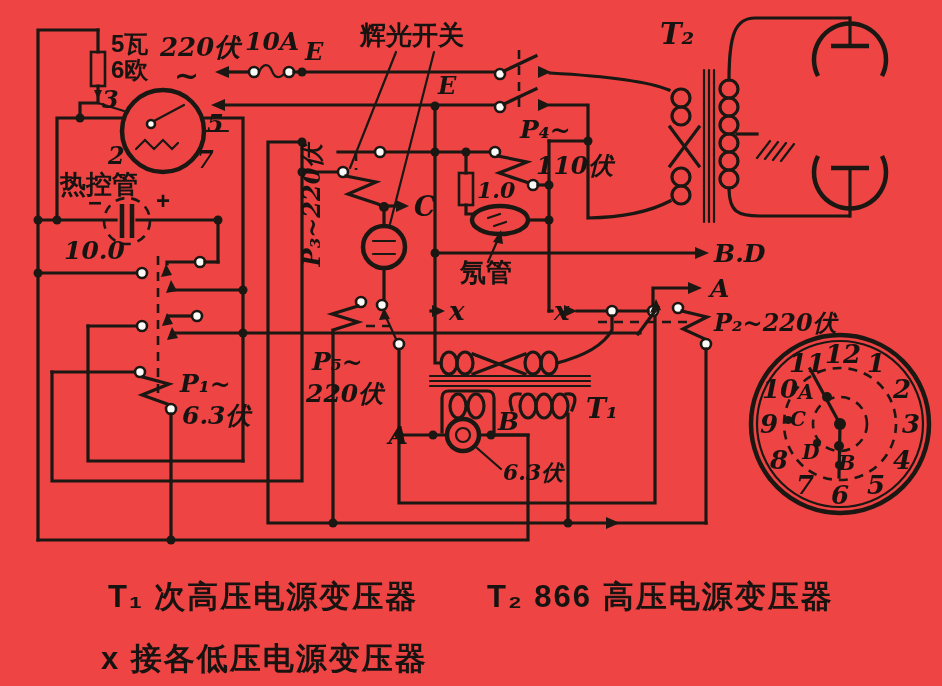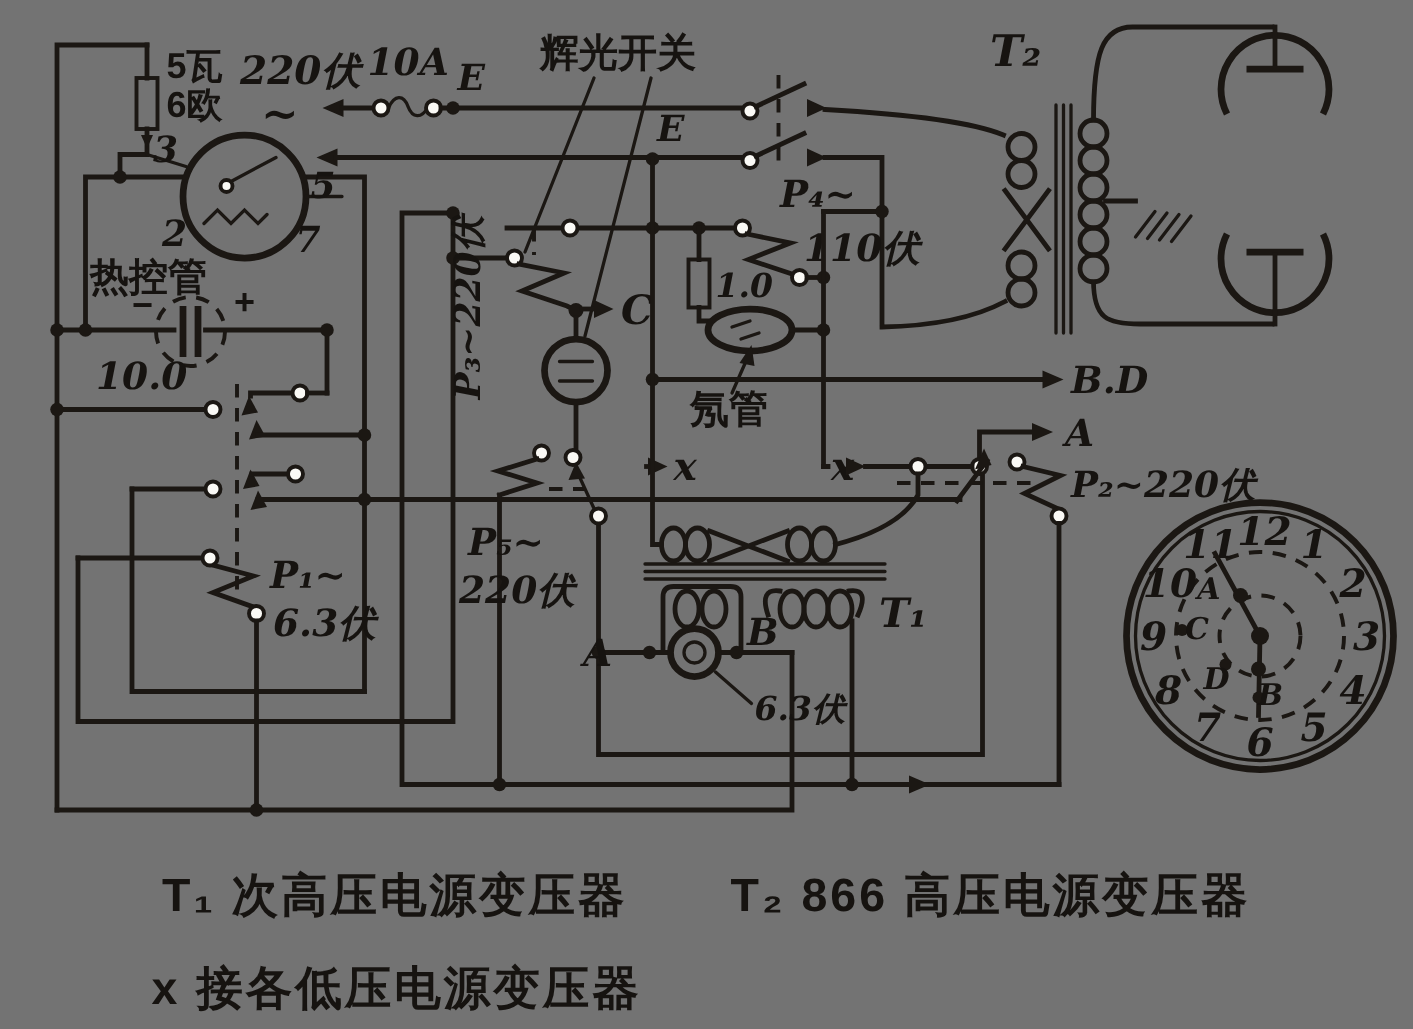--- a/index.html
+++ b/index.html
@@ -1,16 +1,16 @@
 <!DOCTYPE html>
 <html><head>
 <meta charset="utf-8">
 <style>
   html,body{margin:0;padding:0;background:#e8e6e0;}
-  .page{width:942px;height:686px;background:#737373;position:relative;overflow:hidden;}
+  .page{width:942px;height:686px;background:#ef4444;position:relative;overflow:hidden;}
   svg{display:block;}
   .wire{stroke:#1b1713;stroke-width:3.2;fill:none;stroke-linecap:square;}
   .wire2{stroke:#1b1713;stroke-width:2.2;fill:none;stroke-linecap:round;}
   .heavy{stroke:#1b1713;stroke-width:4.5;fill:none;}
   .dashw{stroke:#1b1713;stroke-width:2.6;fill:none;stroke-dasharray:9 7;}
   .dot{fill:#1b1713;stroke:none;}
   .term{fill:#faf9f5;stroke:#1b1713;stroke-width:2.6;}
   .arr{fill:#1b1713;stroke:none;}
   text{fill:#161310;}
   .hand{font-family:"DejaVu Serif",serif;font-style:italic;font-weight:bold;}

